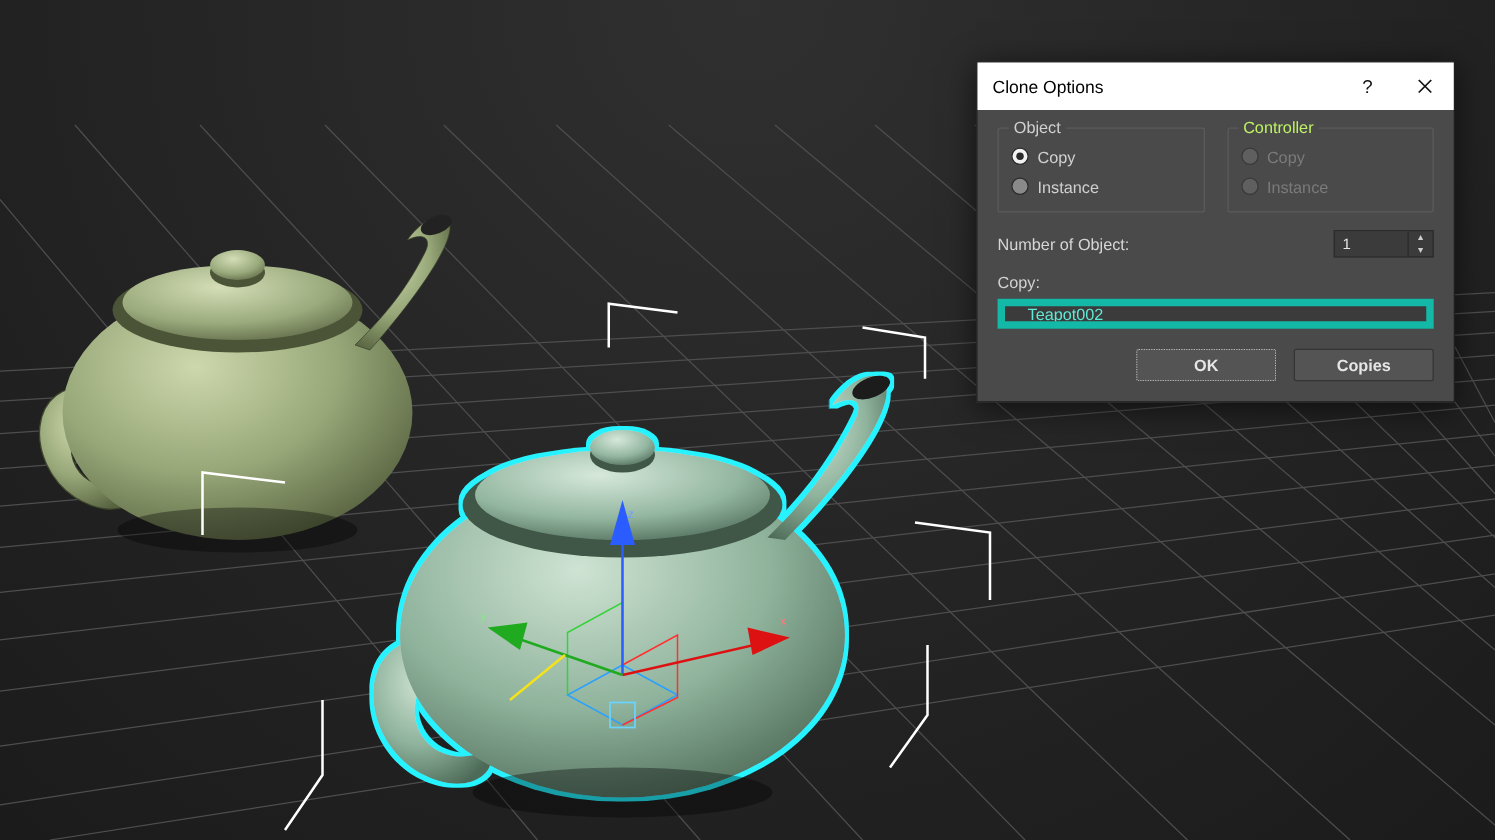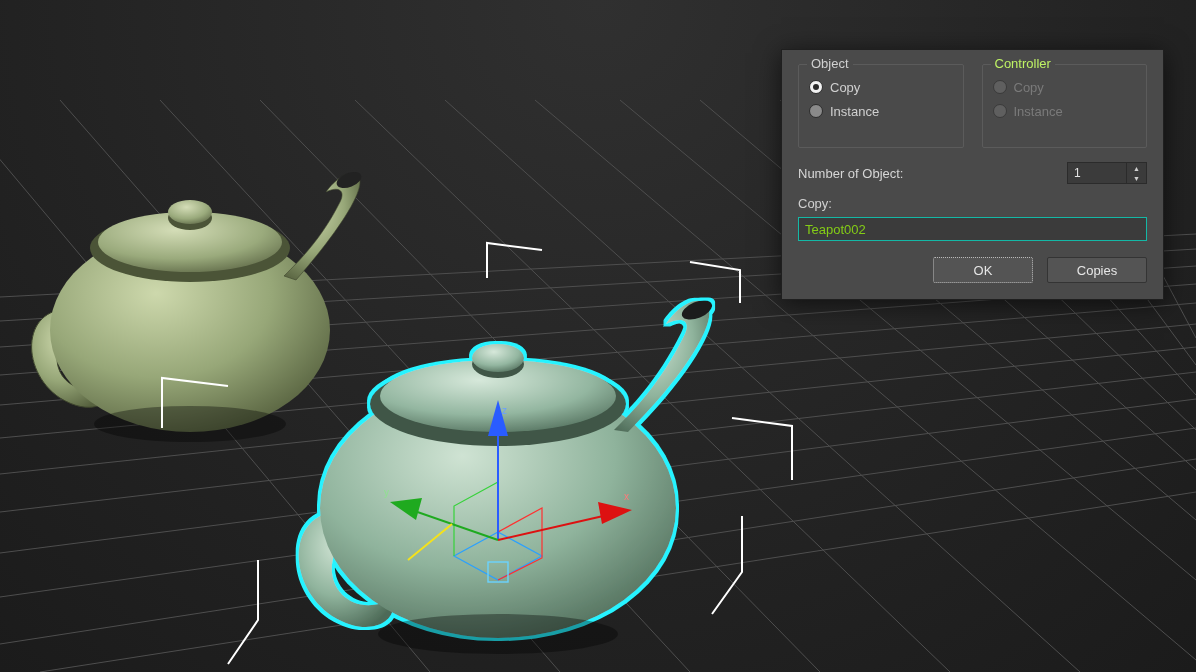--- a/index.html
+++ b/index.html
@@ -35,21 +35,21 @@
     display: flex; align-items: center; justify-content: center;
     font-size: 15px; color: #111;
     cursor: pointer;
   }
 
   .dialog-body { padding: 14px 16px 16px; color: #d0d0d0; font-size: 13px; }
 
   .groups { display: flex; gap: 18px; margin-bottom: 14px; }
   .fieldset {
     border: 1px solid #5b5b5b; border-radius: 2px;
-    padding: 10px 10px 24px; flex: 1;
+    padding: 10px 10px 8px; flex: 1;
     position: relative;
   }
   .fieldset .legend {
     position: absolute; top: -9px; left: 8px;
     background: #4a4a4a; padding: 0 4px;
     font-size: 13px;
   }
   .fieldset.disabled .legend { color: #bef264; }
   .radio-row {
     display: flex; align-items: center; gap: 7px;
@@ -86,34 +86,34 @@
     width: 20px; display: flex; flex-direction: column;
     border-left: 1px solid #2b2b2b;
   }
   .spinner .arrows div {
     flex: 1; display: flex; align-items: center; justify-content: center;
     font-size: 7px; color: #cfcfcf; cursor: pointer; line-height: 1;
   }
 
   .textfield {
     width: 100%; margin-top: 4px;
-    background: #3b3b3b; border: 1px solid #14b8a6;
-    color: #84cc16; font-size: 13px;
-    padding: 4px 6px; outline: none; height: 24px;
+    background: #3b3b3b; border: 6px solid #14b8a6;
+    color: #5eead4; font-size: 13px;
+    padding: 4px 18px; outline: none; height: 24px;
   }
 
   .buttons {
     display: flex; gap: 14px; justify-content: flex-end; margin-top: 16px;
   }
   .btn {
-    width: 100px; height: 26px;
+    width: 112px; height: 26px;
     background: #545454; color: #e6e6e6;
     border: 1px solid #343434; border-radius: 2px;
     font-size: 13px; cursor: pointer;
-    display: flex; align-items: center; justify-content: center;
+    display: flex; align-items: center; justify-content: center; font-weight: bold;
   }
   .btn.default { border: 1px dotted #b9b9b9; }
 </style>
 </head>
 <body>
 
 <div class="viewport">
 
   <svg width="1196" height="672">
     <g stroke="#4e4e4e" stroke-width="1">
@@ -262,20 +262,29 @@
       <polygon points="390,502 422,498 416,520" fill="#1faa1f"></polygon>
       <text x="384" y="496" fill="#8ee28e" font-size="10">y</text>
     </g>
 
     <rect x="488" y="562" width="20" height="20" fill="none" stroke="#6ad3ff" stroke-width="1.4"></rect>
   </svg>
 
 </div>
 
 <div class="dialog">
+  <div class="titlebar">
+    <span class="title">Clone Options</span>
+    <div class="tbtn">?</div>
+    <div class="tbtn close">
+      <svg width="12" height="12" viewBox="0 0 12 12">
+          <path d="M1 1 L11 11 M11 1 L1 11" stroke="#111" stroke-width="1.4"></path>
+        </svg>
+    </div>
+  </div>
 
   <div class="dialog-body">
     <div class="groups">
 
       <div class="fieldset">
         <span class="legend">Object</span>
         <div class="radio-row selected">
           <span class="dot">
               <span class="inner"></span>
             </span>

